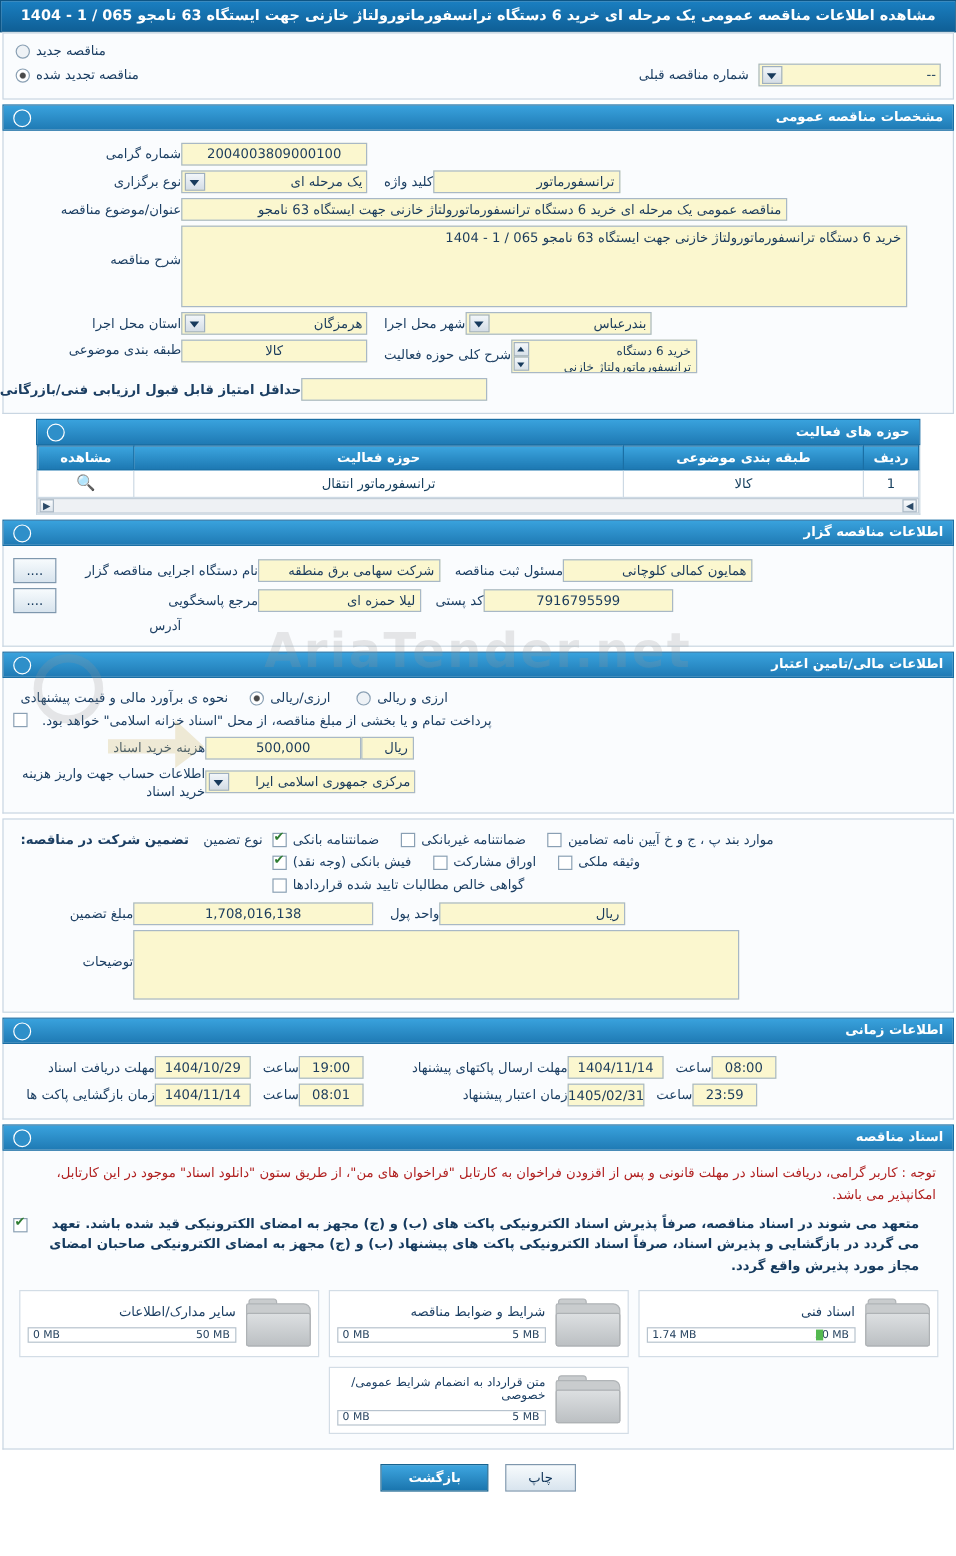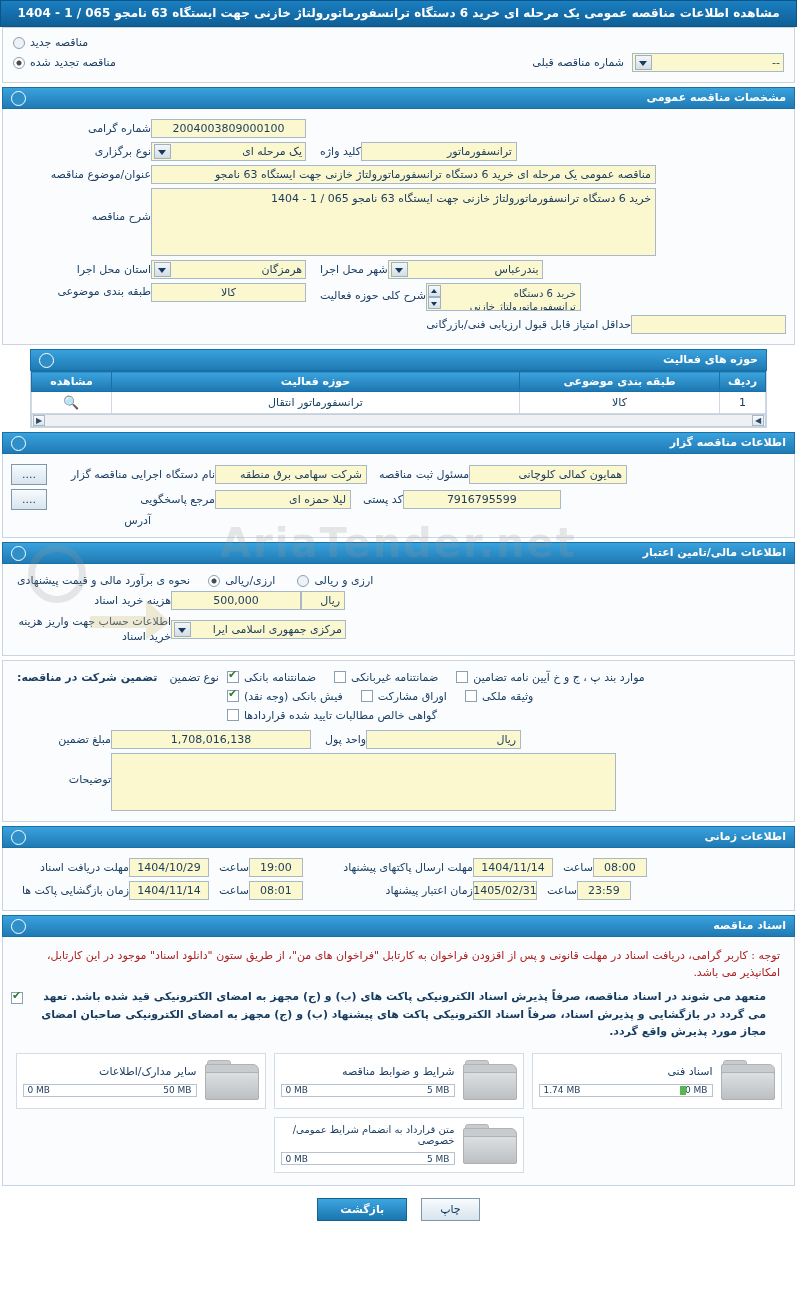--- a/index.html
+++ b/index.html
@@ -247,21 +247,21 @@
         </div>
         <div class="lbl" style="width:140px;">نوع برگزاری</div>
       </div>
 
       <div class="row" style="justify-content:flex-end;">
         <div class="field" style="width:505px;">مناقصه عمومی یک مرحله ای خرید 6 دستگاه ترانسفورماتورولتاژ خازنی جهت ایستگاه 63 نامجو</div>
         <div class="lbl" style="width:140px;">عنوان/موضوع مناقصه</div>
       </div>
 
       <div class="row" style="justify-content:flex-end; align-items:flex-start;">
-        <div class="ta" style="width:505px; height:68px;">خرید 6 دستگاه ترانسفورماتورولتاژ خازنی جهت ایستگاه 63 نامجو 065 / 1 - 1404</div>
+        <div class="ta" style="width:605px; height:68px;">خرید 6 دستگاه ترانسفورماتورولتاژ خازنی جهت ایستگاه 63 نامجو 065 / 1 - 1404</div>
         <div class="lbl" style="width:140px; padding-top:22px;">شرح مناقصه</div>
       </div>
 
       <div class="row" style="justify-content:flex-end;">
         <div class="sel" style="width:155px;">
           <span>بندرعباس</span>
         </div>
         <div class="lbl">شهر محل اجرا</div>
         <div class="sel" style="width:155px; margin-right:8px;">
           <span>هرمزگان</span>
@@ -275,21 +275,21 @@
               <i></i>
               <i></i>
             </span>
           <span>خرید 6 دستگاه ترانسفورماتورولتاژ خازنی</span>
         </div>
         <div class="lbl" style="padding-top:6px;">شرح کلی حوزه فعالیت</div>
         <div class="field center" style="width:155px; margin-right:8px;">کالا</div>
         <div class="lbl" style="width:140px; padding-top:2px;">طبقه بندی موضوعی</div>
       </div>
 
-      <div class="row" style="">
+      <div class="row" style="justify-content:flex-end;font-weight:bold;">
         <div class="field" style="width:155px;"></div>
         <div class="lbl" style="width:240px;">حداقل امتیاز قابل قبول ارزیابی فنی/بازرگانی</div>
       </div>
     </div>
   </div>
 
   <div class="block" style="margin:0 30px 4px 30px;">
     <div class="sectionbar collapse">حوزه های فعالیت</div>
     <div style="border:1px solid #c9d6e2; border-top:none; background:#fff; padding:0;">
       <table class="grid">
@@ -352,20 +352,24 @@
           <span>ارزی و ریالی</span>
           <span class="radio"></span>
         </div>
         <div class="opt" style="margin-left:18px;">
           <span>ارزی/ریالی</span>
           <span class="radio on"></span>
         </div>
         <div class="lbl">نحوه ی برآورد مالی و قیمت پیشنهادی</div>
       </div>
 
+      <div class="row" style="justify-content:flex-end; align-items:flex-start;">
+        <div class="lbl" style="max-width:560px; white-space:normal; line-height:1.6; text-align:right;">پرداخت تمام و یا بخشی از مبلغ مناقصه، از محل "اسناد خزانه اسلامی" خواهد بود.</div>
+        <span class="cb" style="margin-right:6px; margin-top:2px;"></span>
+      </div>
 
       <div class="row" style="justify-content:flex-end;">
         <div class="field" style="width:44px;">ریال</div>
         <div class="field center" style="width:130px; justify-content:center;">500,000</div>
         <div class="lbl" style="width:160px;">هزینه خرید اسناد</div>
       </div>
 
       <div class="row" style="justify-content:flex-end;">
         <div class="sel" style="width:175px;">
           <span>مرکزی جمهوری اسلامی ایرا</span>

